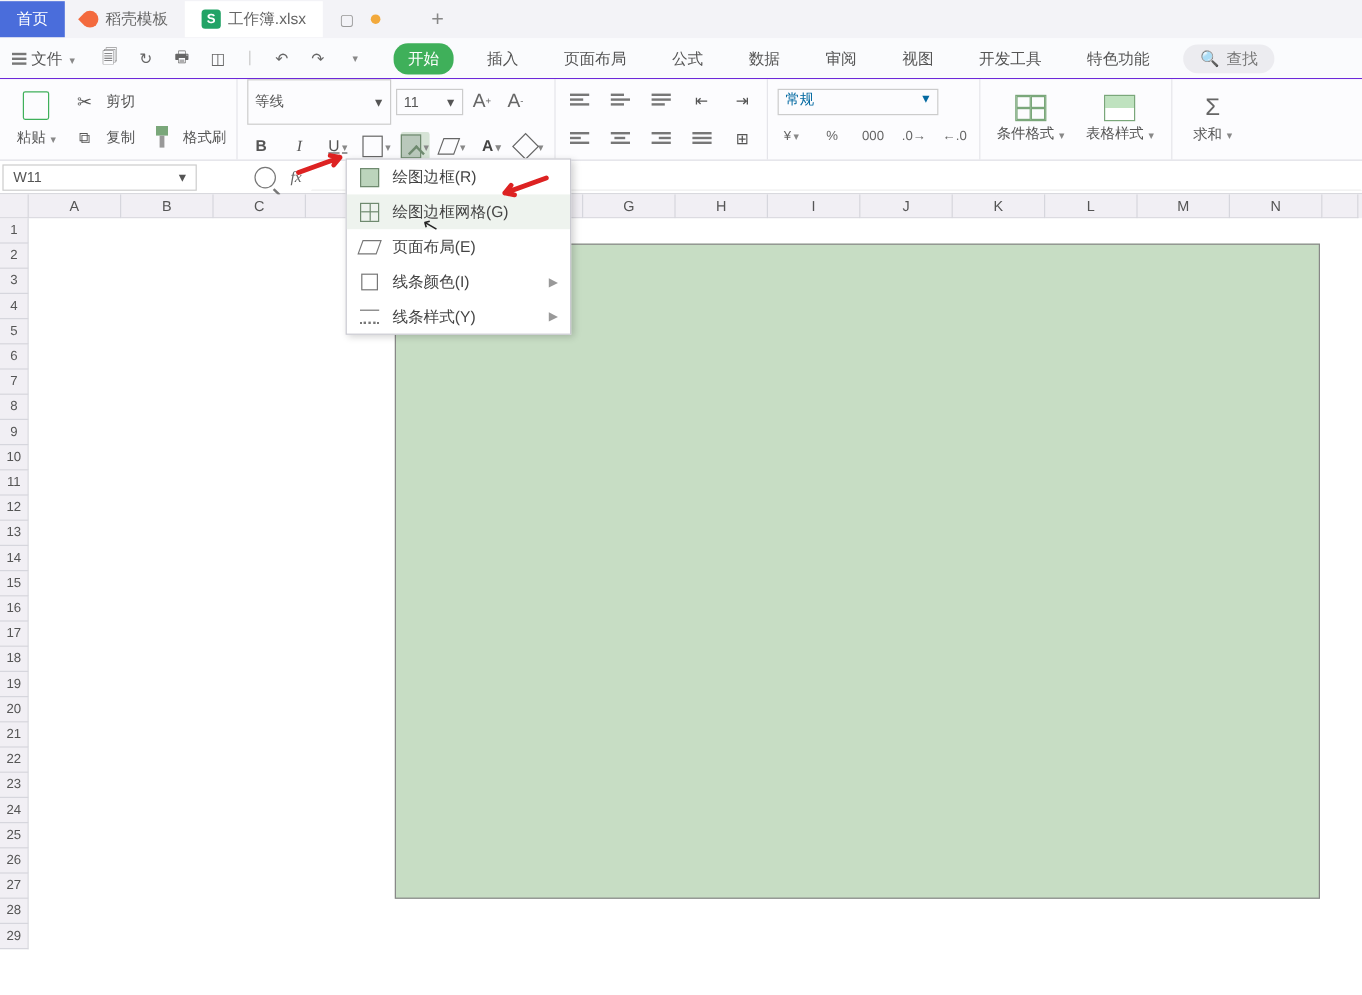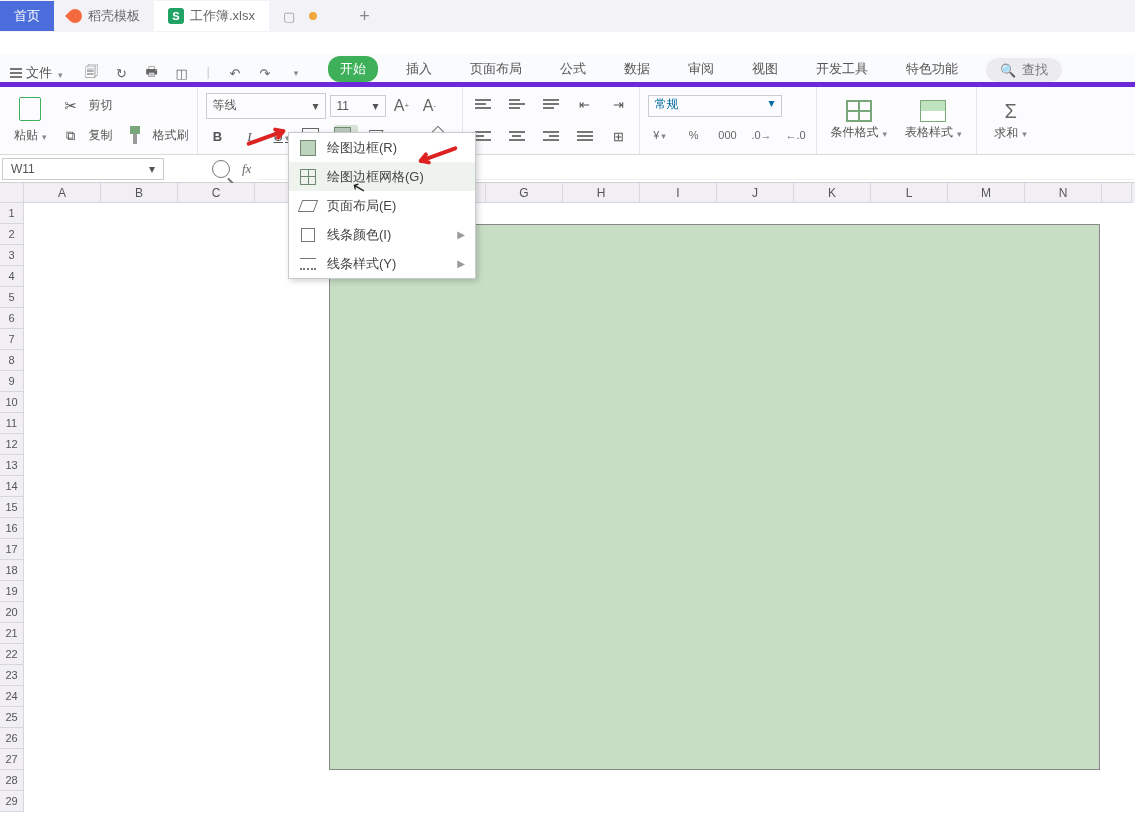--- a/index.html
+++ b/index.html
@@ -11,21 +11,21 @@
 .tab.home { background: #4a6ddb; color: #fff; }
 .tab.tpl { color: #666; display: flex; gap: 6px; }
 .tab.tpl .fire { width: 14px; height: 14px; border-radius: 50% 50% 50% 0; background: #f36a3e; transform: rotate(45deg); }
 .tab.doc { background: #fff; display: flex; gap: 6px; color: #666; }
 .tab.doc .sicon { width: 16px; height: 16px; background: #22a366; border-radius: 3px; color: #fff; font-weight: 700; font-size: 11px; display: flex; align-items: center; justify-content: center; }
 .tab-right { display: flex; gap: 14px; align-items: center; padding: 0 14px; color: #999; }
 .tab-right .dot { width: 8px; height: 8px; border-radius: 50%; background: #f2a93c; }
 .tab-right .plus { font-size: 18px; color: #888; margin-left: 28px; }
 
 
-.menubar { height: 34px; border-bottom: 5px solid #6d28d9; display: flex; align-items: flex-end; background: #fafbfd; margin-top: 21px; }
+.menubar { height: 34px; border-bottom: 1px solid #6d28d9; display: flex; align-items: center; background: #fafbfd; }
 .file-menu { display: flex; align-items: center; gap: 4px; padding: 0 10px; color: #555; }
 .burger { display: flex; flex-direction: column; gap: 2px; }
 .burger span { width: 12px; height: 2px; background: #777; }
 .mini-icons { display: flex; gap: 12px; padding: 0 10px; color: #666; }
 .mini-icons .i { width: 18px; height: 18px; display: flex; align-items: center; justify-content: center; }
 .sep-small { margin: 0 4px; color: #ccc; }
 .ribbon-tabs { display: flex; gap: 18px; margin-left: 14px; align-items: center; }
 .rtab { padding: 4px 10px; color: #555; }
 .rtab.active { background: #3fb05a; color: #fff; border-radius: 12px; padding: 4px 12px; }
 .search { margin-left: 18px; background: #ececf0; border-radius: 12px; padding: 3px 14px; color: #777; display: flex; gap: 6px; align-items: center; }
@@ -35,21 +35,21 @@
 .group { display: flex; flex-direction: column; justify-content: center; padding: 4px 8px; border-right: 1px solid #e5e5ea; }
 .row { display: flex; align-items: center; gap: 6px; }
 .paste-big { display: flex; flex-direction: column; align-items: center; gap: 6px; padding: 2px 6px; }
 .paste-big .pic { width: 22px; height: 24px; border: 1.5px solid #3fb05a; border-radius: 2px; position: relative; }
 .paste-big .pic::before { content:""; position:absolute; left:-4px; top:-4px; width:22px; height:24px; border:1.5px solid #bbb; border-radius:2px; background:#fff; z-index:-1; }
 .lbl-s { font-size: 12px; color: #555; display:flex; align-items:center; gap:2px;}
 .lbl-s .dd::after, .dd::after { content:"▾"; font-size:9px; color:#888; margin-left:2px;}
 .tool { width: 24px; height: 24px; display:flex; align-items:center; justify-content:center; color:#555; font-size:13px; border-radius:2px;}
 .cut .sc { font-size:15px;}
 .brush .br { width: 20px; height: 24px; display:block;}
-.fontbox { width: 120px; height: 26px; border: 1px solid #ccc; display:flex; align-items:center; padding:0 6px; font-size:12px; color:#555; justify-content:space-between;}
+.fontbox { width: 120px; height: 38px; border: 1px solid #ccc; display:flex; align-items:center; padding:0 6px; font-size:12px; color:#555; justify-content:space-between;}
 .sizebox { width: 56px; height: 22px; border: 1px solid #ccc; display:flex; align-items:center; padding:0 6px; font-size:12px; color:#555; justify-content:space-between;}
 .btnA { font-size:16px; color:#666;}
 .bold { font-weight:700;}
 .italic { font-style:italic; font-family:serif;}
 .under { text-decoration:underline;}
 .bord { width:18px; height:18px; border:1.5px solid #666; display:flex;}
 .bord-draw { width:20px; height:20px; background:#b9c8bb; border:1.5px solid #6f8a6f; position:relative;}
 .bord-draw::after { content:""; position:absolute; right:-2px; bottom:-2px; width:8px; height:8px; border-left:2px solid #6f8a6f; border-top:2px solid #6f8a6f; transform:rotate(45deg);}
 .fill { width:14px; height:14px; transform:skewX(-20deg); border:1.5px solid #666; position:relative;}
 .fontclr { font-weight:700; color:#444; position:relative;}

